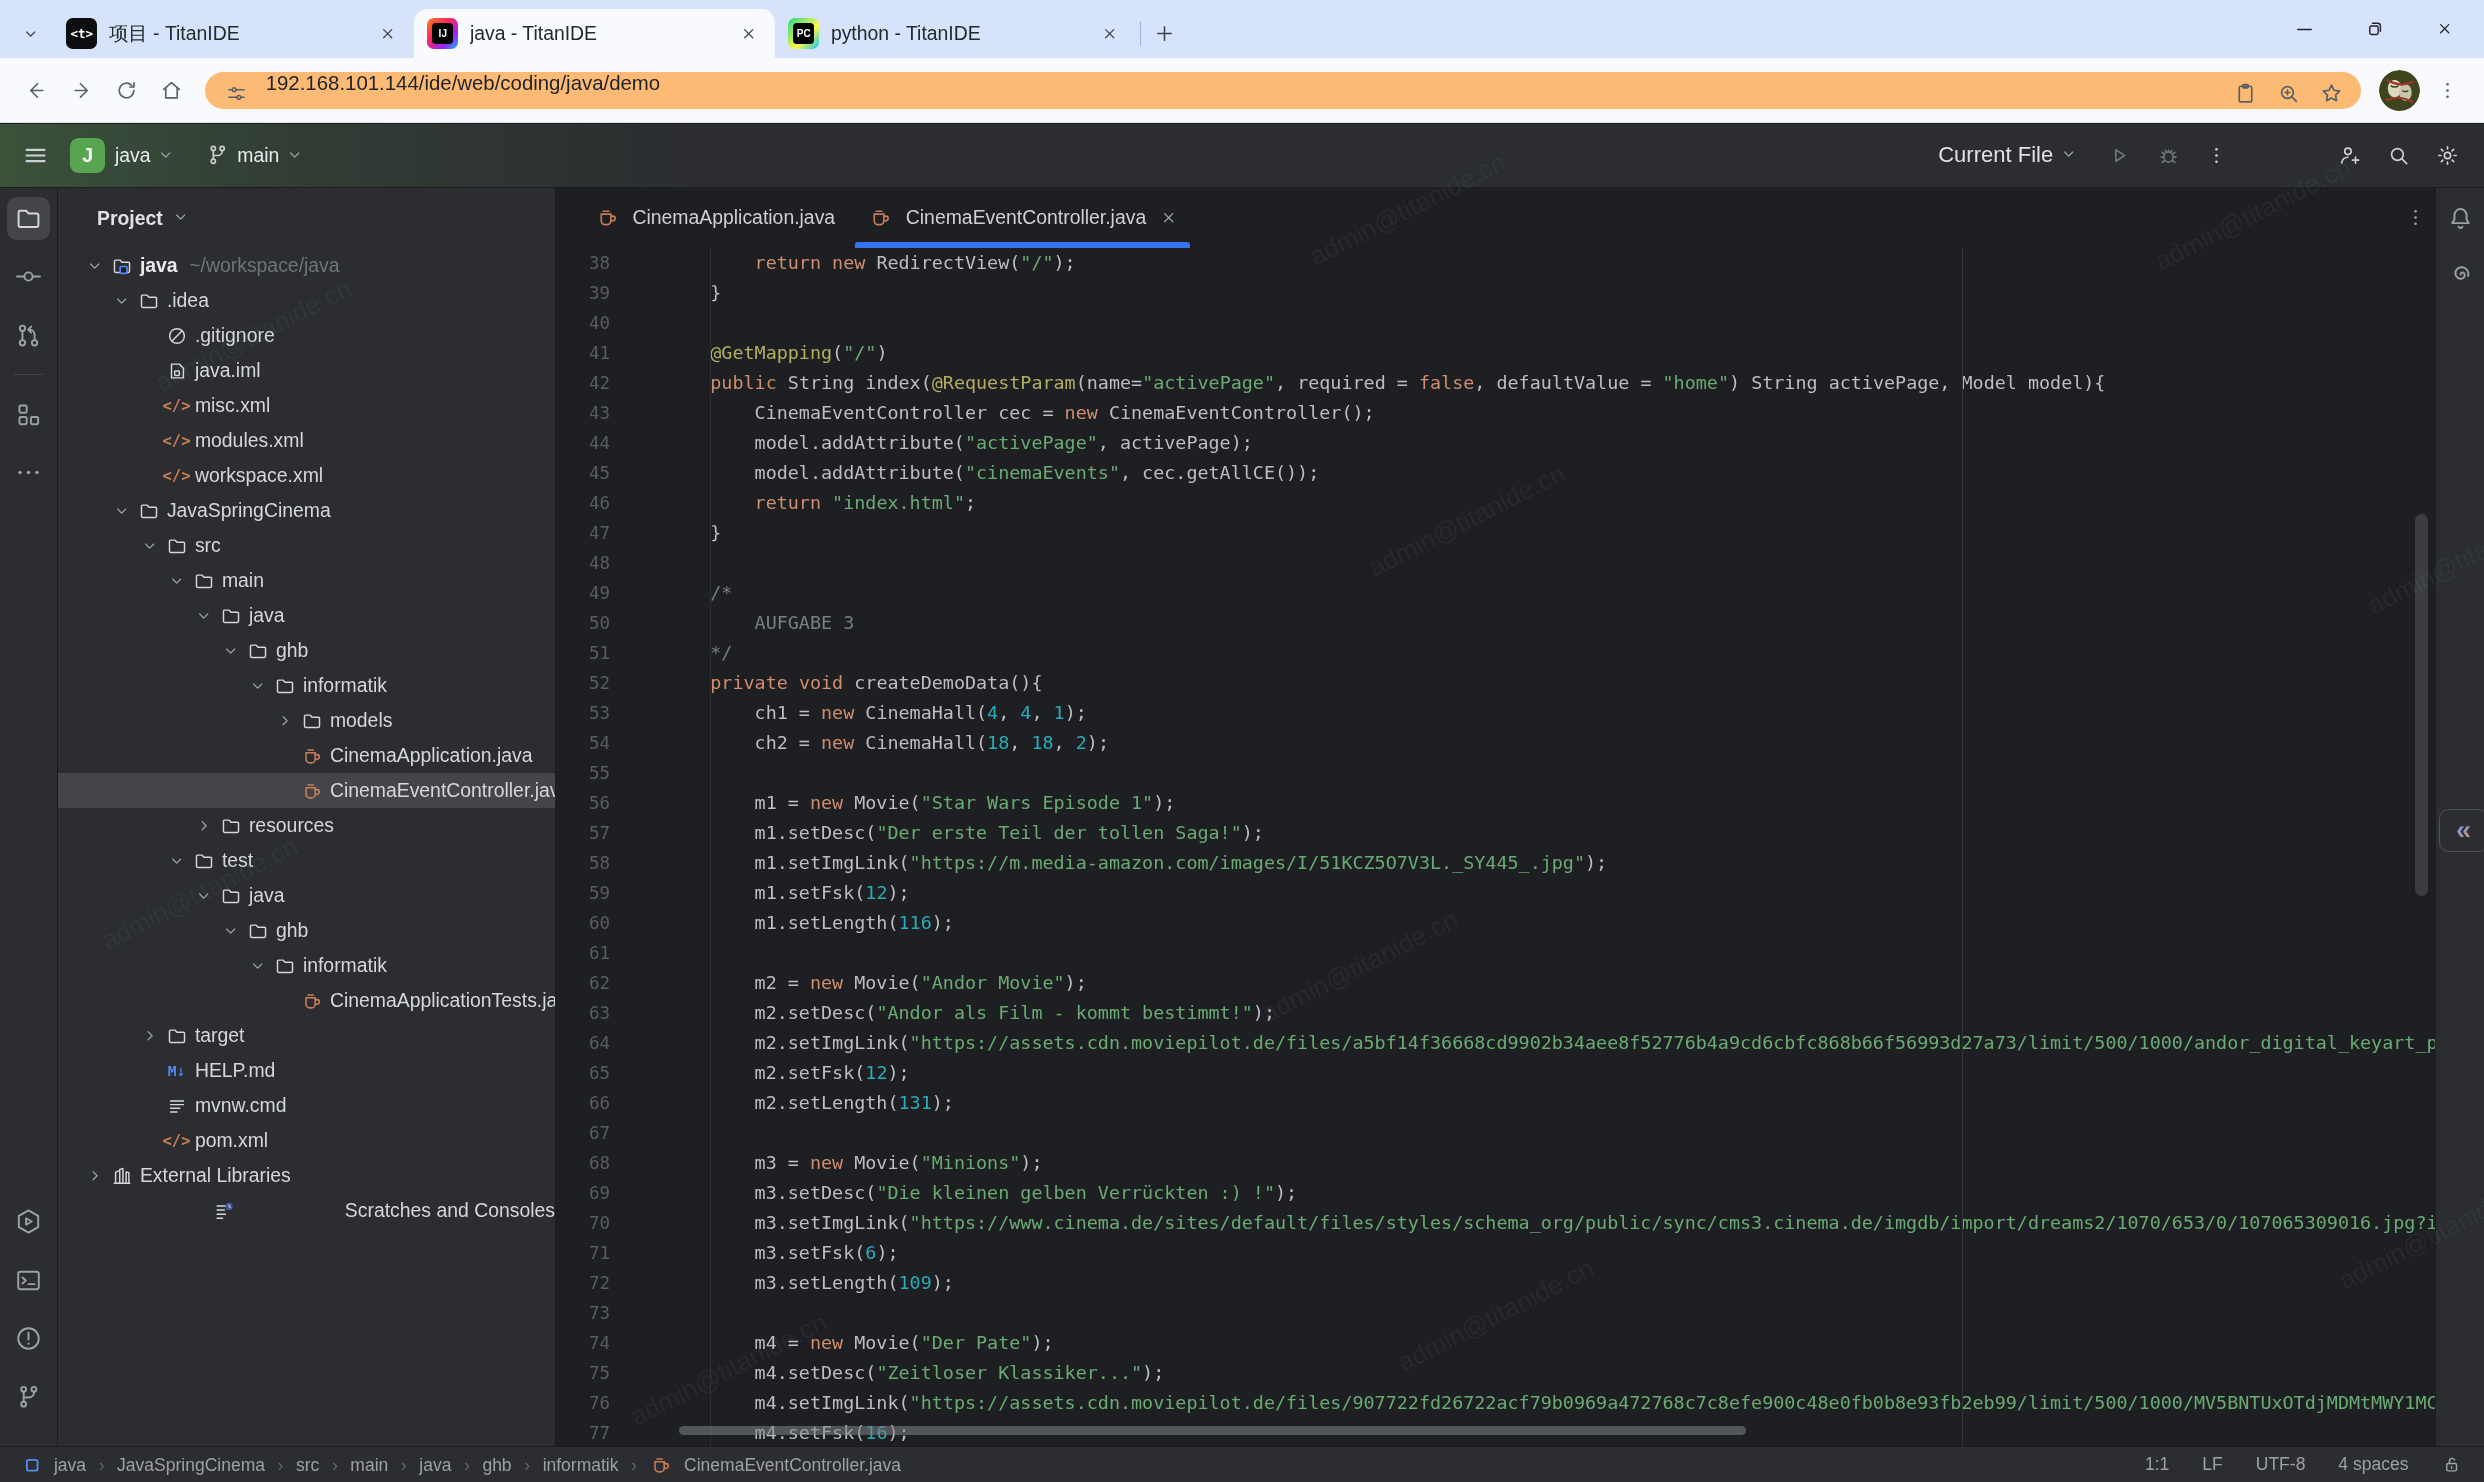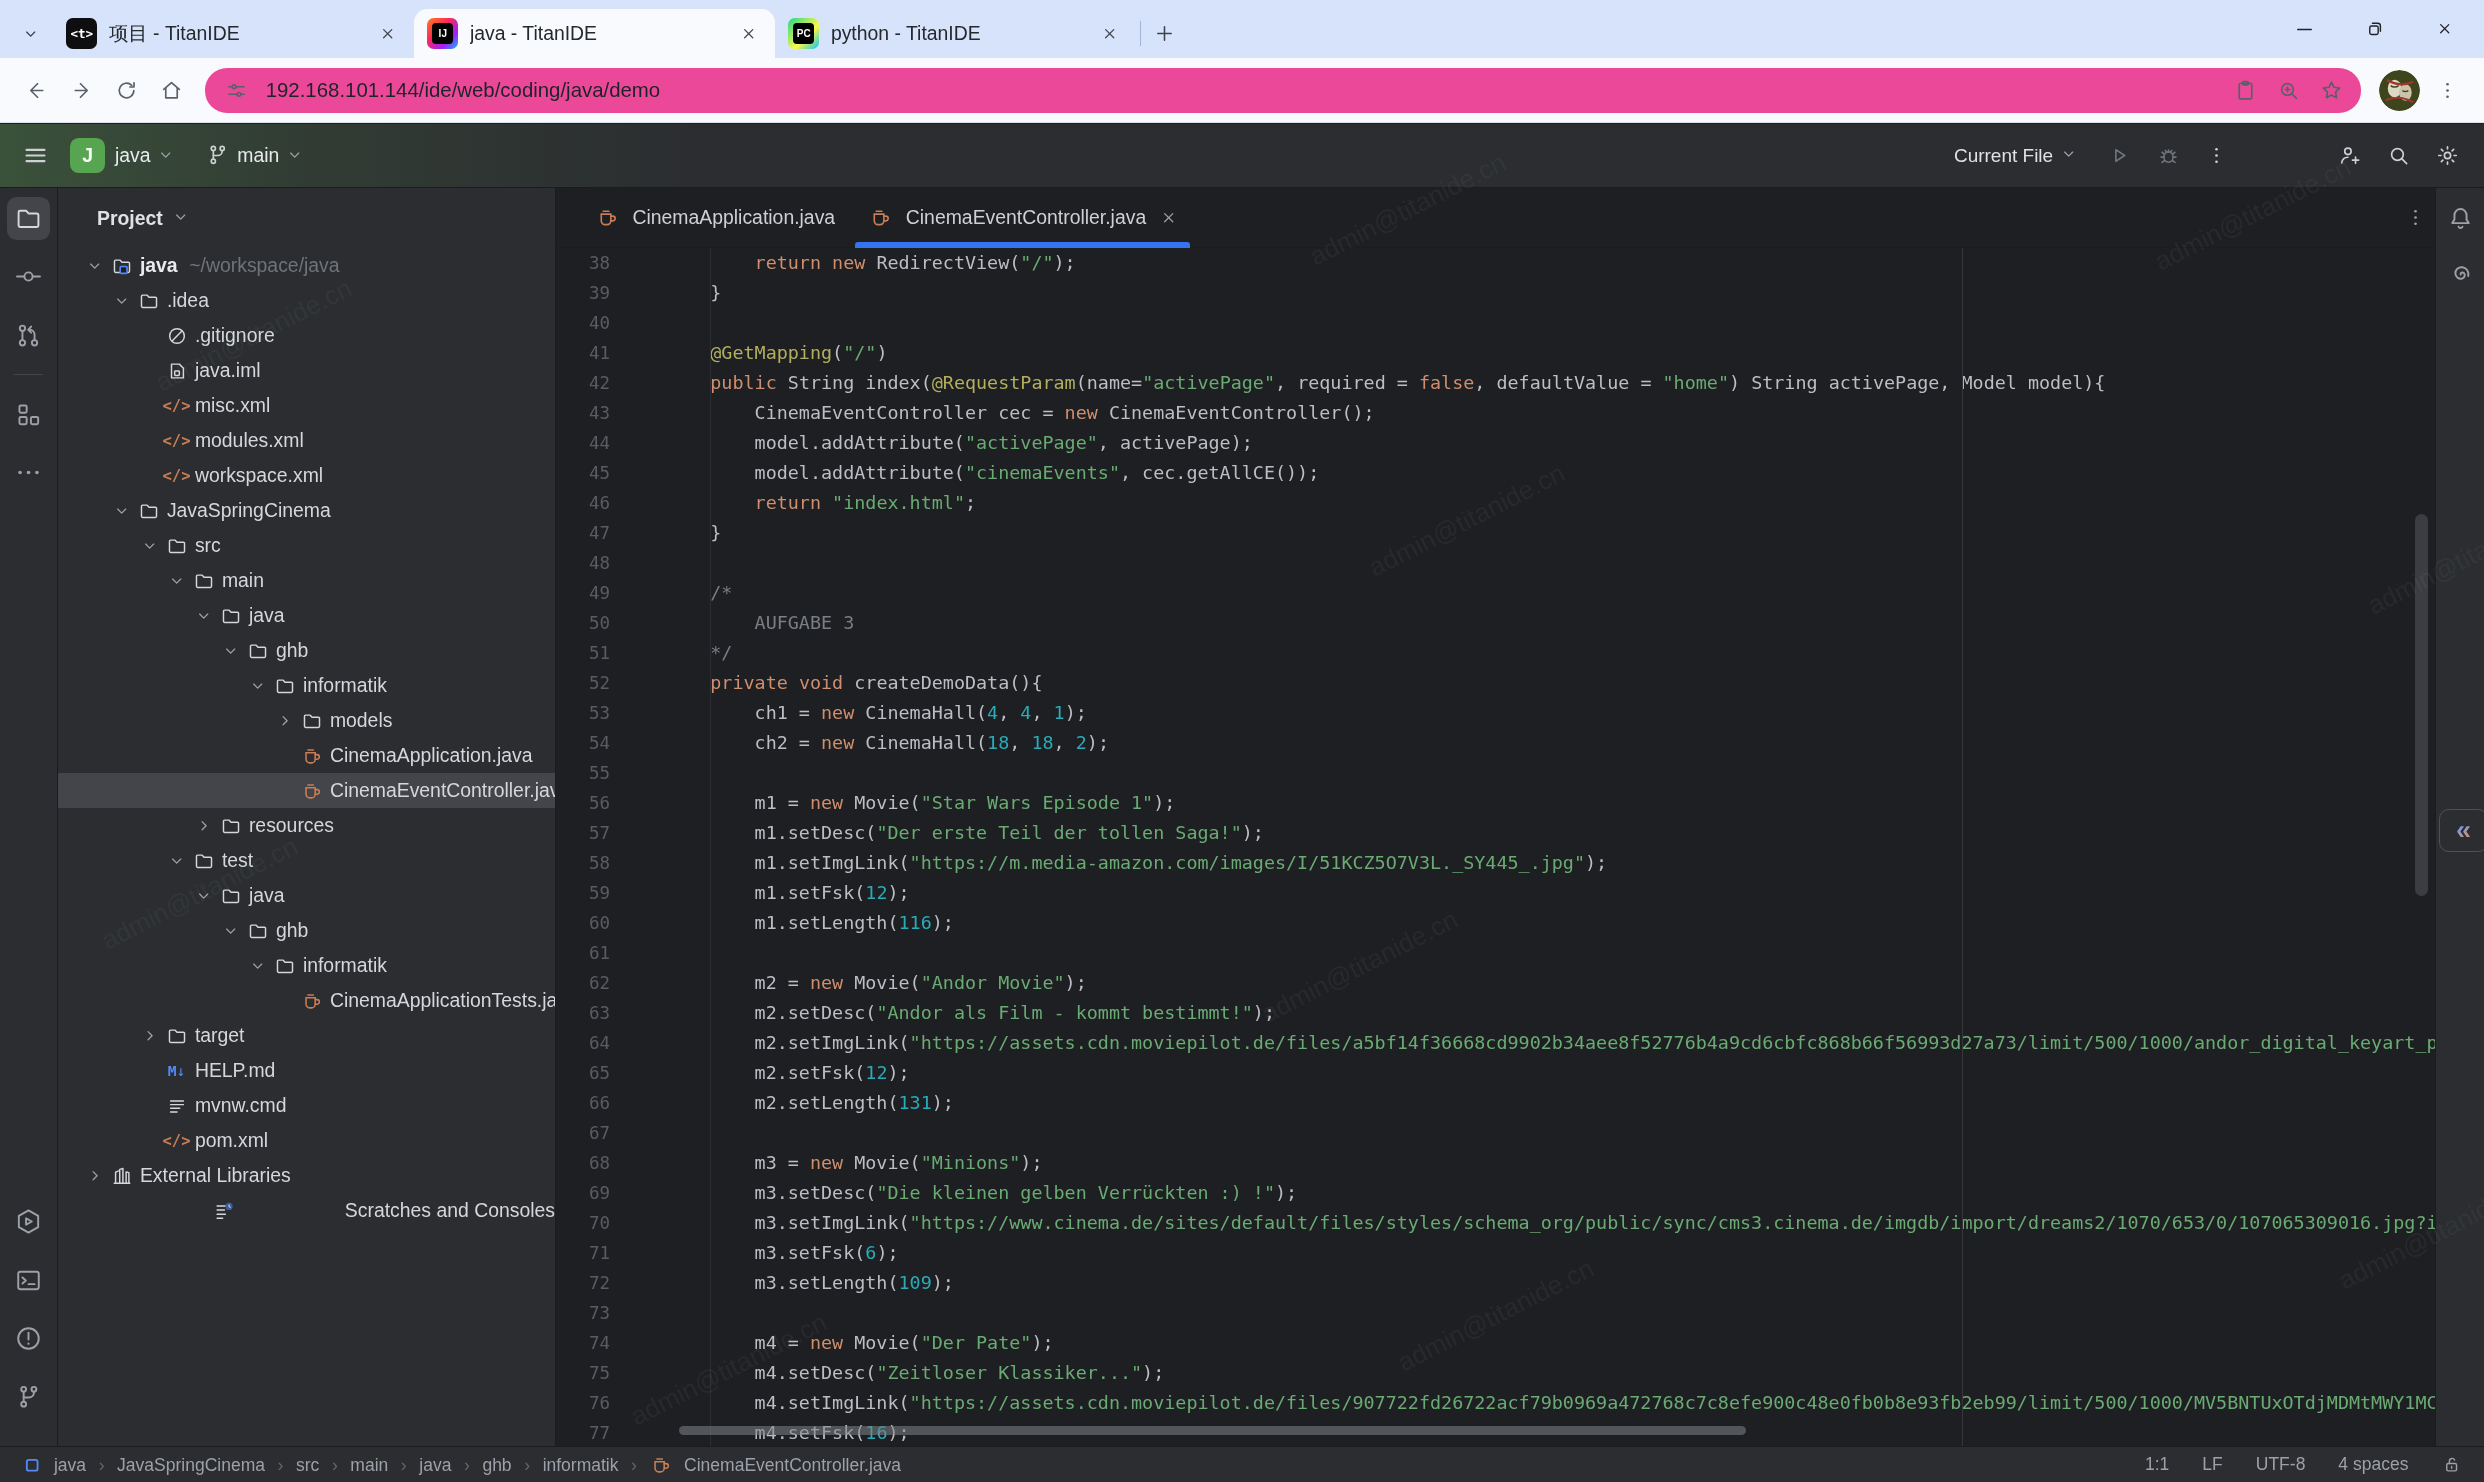--- a/index.html
+++ b/index.html
@@ -15,21 +15,21 @@
   .btab.active { background:#f8fafd; }
   .btab .ttl { flex:1; white-space:nowrap; overflow:hidden; }
   .btab .tclose { width:29px; height:29px; border-radius:50%; display:flex; align-items:center; justify-content:center; color:#43474d; }
   .tab-sep { width:1px; height:25px; background:#9fb4d8; margin:0 3.9px 11.6px 3.9px; }
   .newtab { width:41px; height:41px; margin-bottom:3.9px; display:flex; align-items:center; justify-content:center; color:#3c4149; }
   .wincontrols { margin-left:auto; align-self:center; display:flex; gap:45px; padding-right:17.5px; color:#202327; }
   .wbtn { width:25px; height:25px; display:flex; align-items:center; justify-content:center; }
 
   .toolbar { height:65px; background:#f8fafd; border-bottom:1px solid #dde2ea; display:flex; align-items:center; padding:0 13.6px; }
   .navic { width:45px; height:45px; display:flex; align-items:center; justify-content:center; color:#596069; }
-  .omnibox { flex:1; height:45px; margin:0 11.6px; border-radius:22px; background:#ec4899; display:flex; align-items:center; padding:0 7.8px 0 9.7px; }
+  .omnibox { flex:1; height:37px; margin:0 11.6px; border-radius:22px; background:#fdba74; display:flex; padding:0 7.8px 0 9.7px; }
   .omnibox .url { flex:1; font-size:20.4px; color:#1e2329; margin-left:7.8px; white-space:nowrap; overflow:hidden; }
   .obic { width:43px; height:43px; display:flex; align-items:center; justify-content:center; color:#596069; }
   .avatar { width:41px; height:41px; border-radius:50%; overflow:hidden; margin:0 5.8px; flex:0 0 41px; }
 
   .fav { width:31px; height:31px; border-radius:6.8px; flex:0 0 31px; position:relative;
     display:flex; align-items:center; justify-content:center; font-weight:bold; }
   .fav.titan { background:#0e0e11; color:#fff; font-size:12.6px; font-family:"DejaVu Sans Mono",monospace; }
   .fav.idea { background:linear-gradient(135deg,#fc801d 0%,#fe2857 38%,#9e1fff 72%,#07c3f2 100%); }
   .fav.idea i, .fav.pycharm i { position:absolute; inset:4.9px; background:#000; border-radius:3.9px;
     color:#fff; font-style:normal; font-size:10px; display:flex; align-items:center; justify-content:center; }
@@ -41,21 +41,21 @@
     border-bottom:1px solid #1b1c1e;
     background:linear-gradient(90deg, rgba(88,152,78,.34) 0%, rgba(88,152,78,.14) 12%, rgba(43,45,48,0) 28%), #2B2D30; }
   .hbtn { width:43px; height:43px; border-radius:9.7px; display:flex; align-items:center; justify-content:center; color:#CED0D6; }
   .hbtn.dim { color:#6F737A; }
   .proj-badge { width:35px; height:35px; border-radius:8.7px; background:#57A550; color:#fff; font-weight:bold;
     font-size:19.4px; display:flex; align-items:center; justify-content:center; margin:0 9.7px 0 13.6px; }
   .hname { font-size:19.4px; color:#E8EAED; }
   .hchev { color:#9DA0A8; margin:1.9px 3.9px 0 5.8px; }
   .branch-grp { display:flex; align-items:center; margin-left:25px; color:#CED0D6; }
   .hdr-right { margin-left:auto; display:flex; align-items:center; gap:5.8px; }
-  .runcfg { display:flex; align-items:center; font-size:19px; color:#DFE1E5; margin-right:9.7px; }
+  .runcfg { display:flex; align-items:center; font-size:22px; color:#DFE1E5; margin-right:9.7px; }
   .hdr-gap { width:78px; }
 
   .ide-body { flex:1; display:flex; min-height:0; }
   .lstrip { width:58px; flex:0 0 58px; background:#2B2D30; border-right:1px solid #1b1c1e;
     display:flex; flex-direction:column; align-items:center; padding:8.7px 0 11.6px; }
   .tool-btn { width:43px; height:43px; border-radius:9.7px; display:flex; align-items:center; justify-content:center;
     color:#9DA0A8; margin-bottom:15.5px; }
   .tool-btn svg { width:29px; height:29px; }
   .tool-btn.sel { background:#43454a; color:#D5D7DC; }
   .strip-div { width:29px; height:1px; background:#43454a; margin:1.9px 0 17.5px; }

